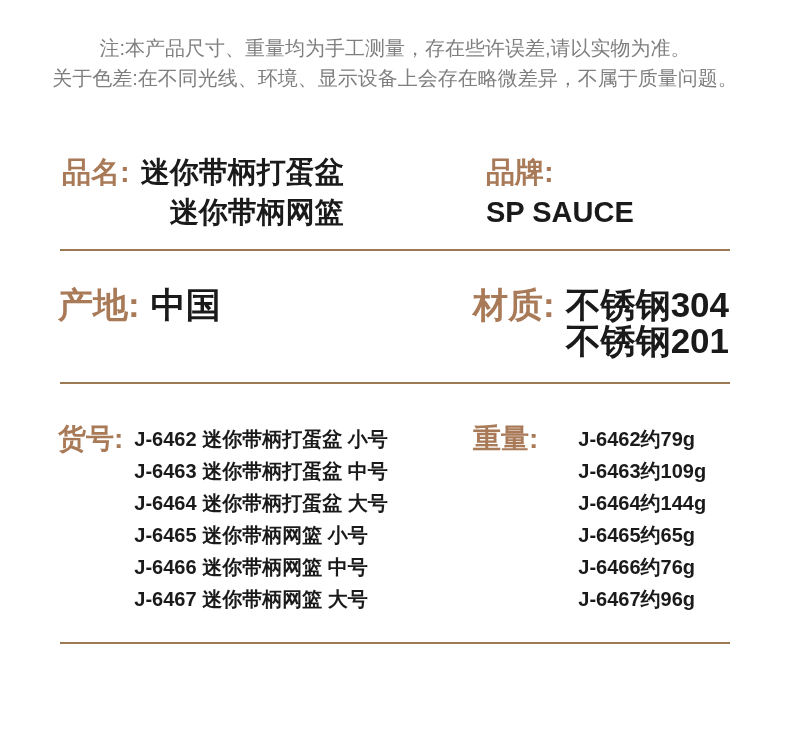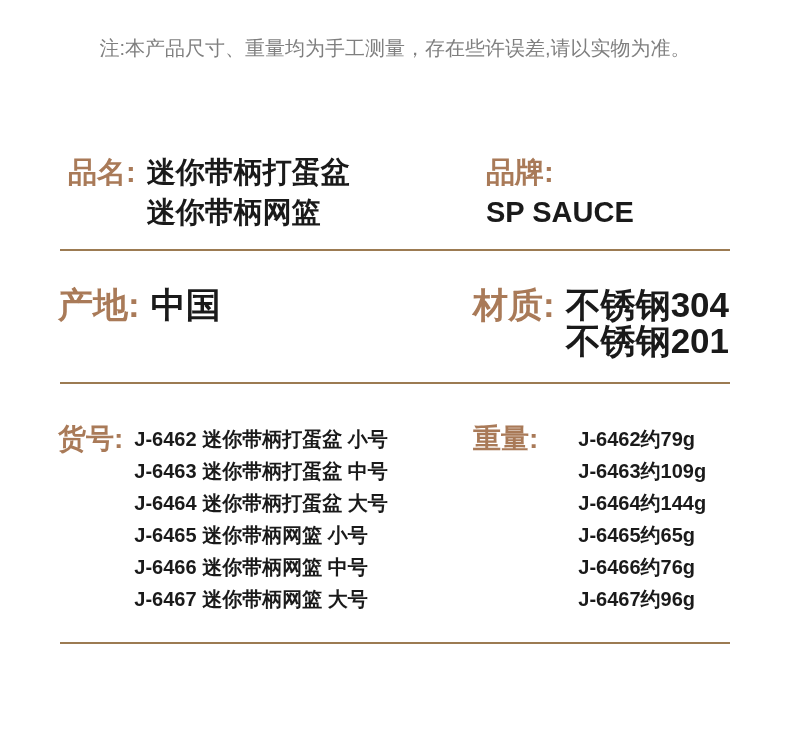--- a/index.html
+++ b/index.html
@@ -34,21 +34,21 @@
     white-space: nowrap;
     margin-right: 11px;
     flex: 0 0 auto;
   }
   .cell .values {
     color: #1a1a1a;
     font-weight: 700;
     white-space: nowrap;
   }
   
-  .c1l { top: 152px; left: 68px; }
+  .c1l { top: 152px; left: 62px; text-align: right; }
   .c1r { top: 152px; left: 486px; flex-direction: column; }
   .c1l .label, .c1l .values, .c1r .label, .c1r .values { font-size: 29px; line-height: 40px; }
   
   .c2l { top: 287px; left: 58px; }
   .c2r { top: 287px; left: 473px; }
   .c2l .label, .c2l .values, .c2r .label, .c2r .values { font-size: 35px; line-height: 36px; }
   
   .c3l { top: 423px; left: 58px; }
   .c3r { top: 423px; left: 473px; gap: 29px; }
   .c3l .label, .c3r .label { font-size: 28px; line-height: 32px; }
@@ -64,20 +64,21 @@
   .divider-2 { top: 382px; }
   .divider-3 { top: 642px; }
 </style>
 </head>
 <body>
 
 <div class="page">
 
   <div class="disclaimer">
     <div>注:本产品尺寸、重量均为手工测量，存在些许误差,请以实物为准。</div>
+    <div>关于色差:在不同光线、环境、显示设备上会存在略微差异，不属于质量问题。</div>
   </div>
 
   <div class="cell c1l">
     <span class="label">品名:</span>
     <div class="values">
       <div>迷你带柄打蛋盆</div>
       <div>迷你带柄网篮</div>
     </div>
   </div>
   <div class="cell c1r">

